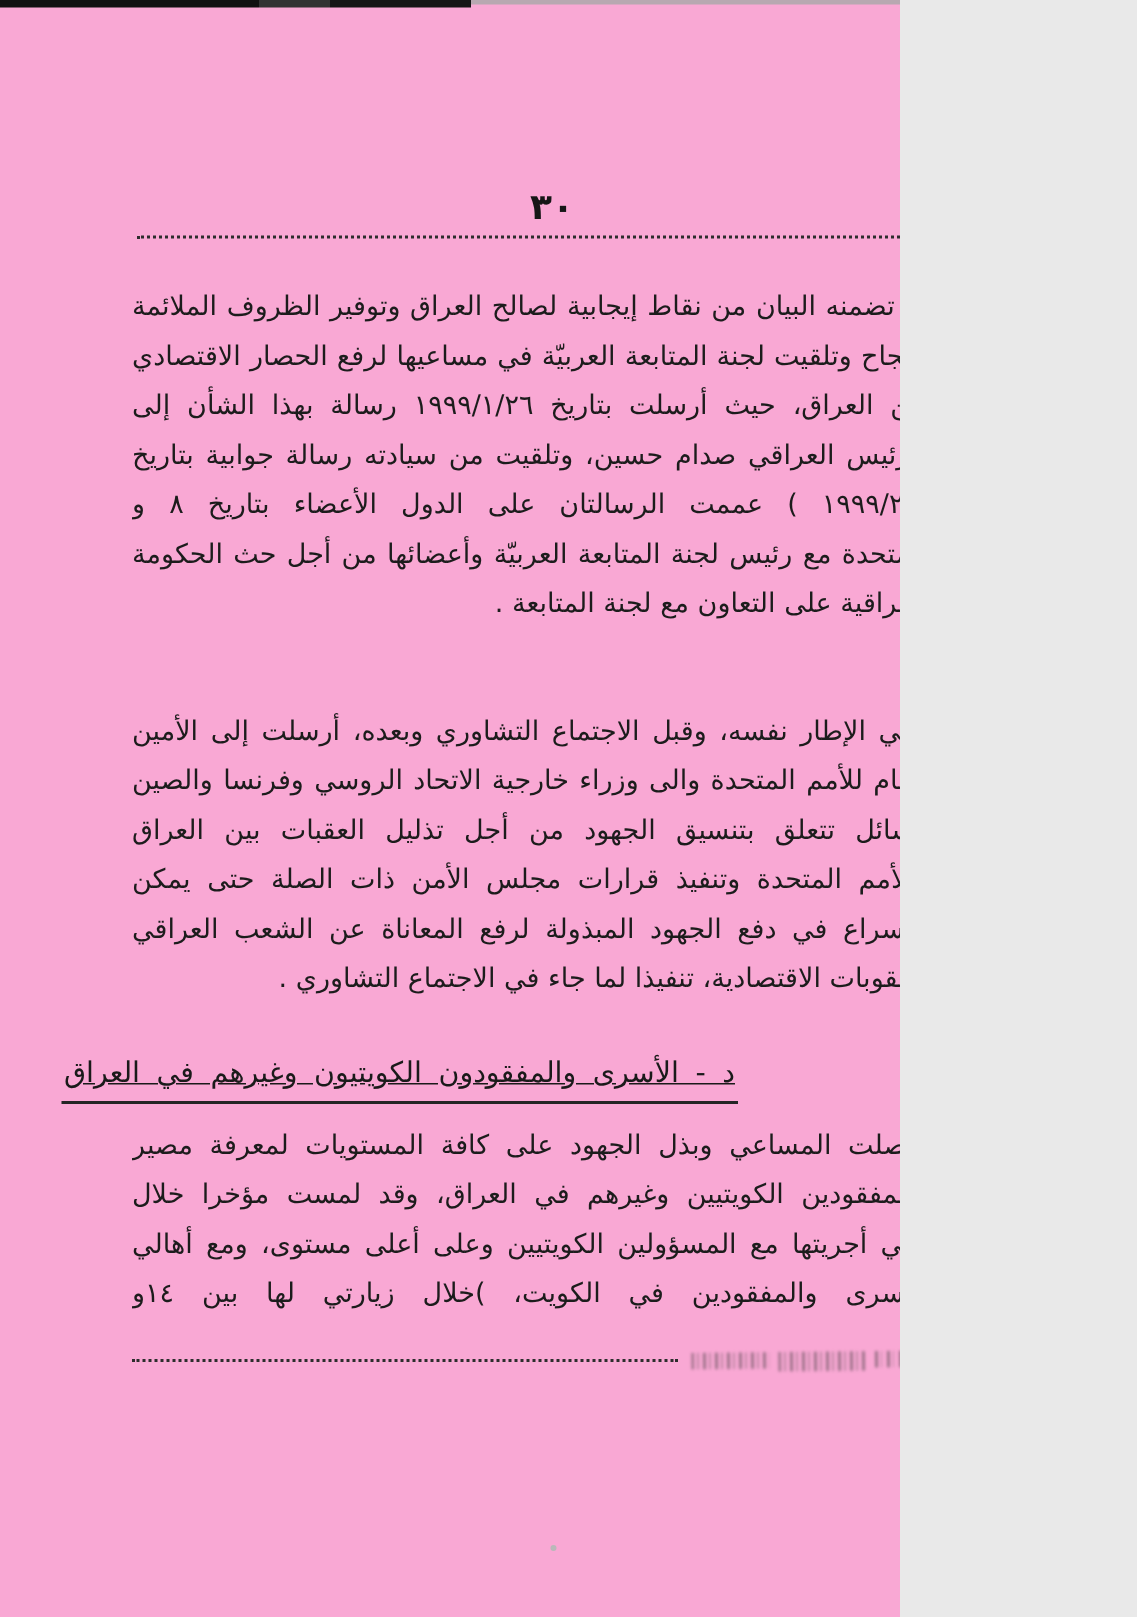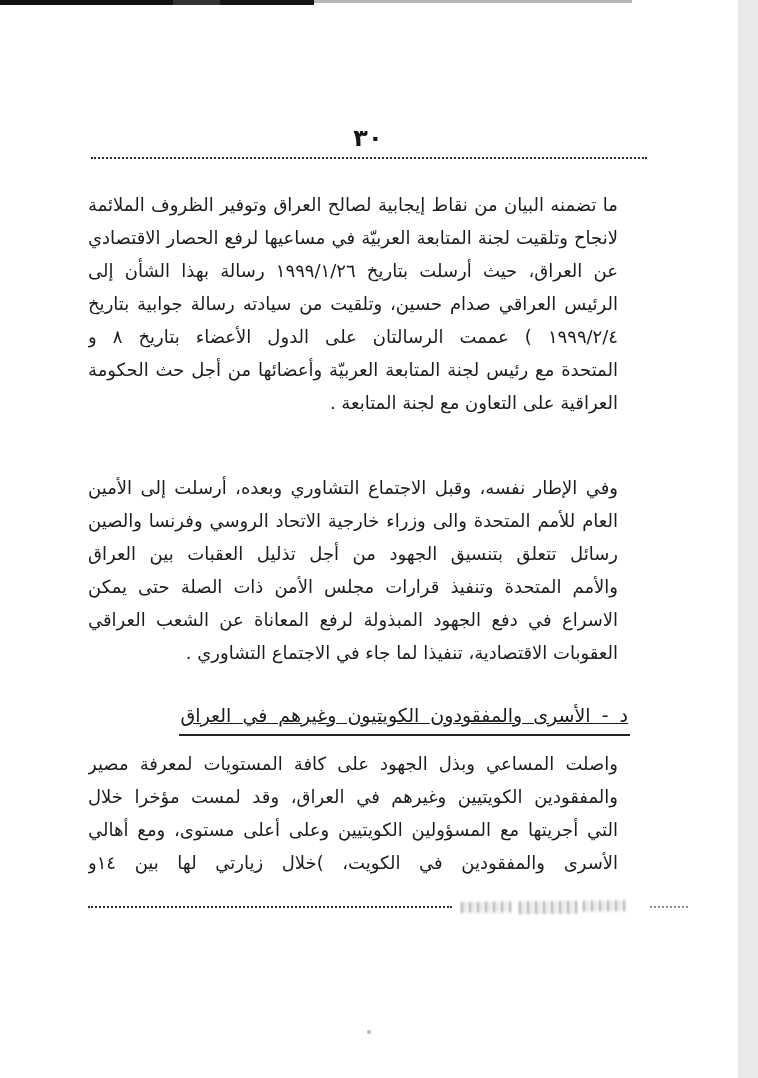--- a/index.html
+++ b/index.html
@@ -2,22 +2,22 @@
 <html lang="ar"><head>
 <meta charset="utf-8">
 <style>
   html,body{margin:0;padding:0;}
   body{
     width:758px;height:1078px;
     background:#e9e9e9;
     font-family:"DejaVu Sans", sans-serif;
   }
   .page{
-    position:relative;width:738px;height:1078px;
-    background:#ffffff;overflow:hidden;color:#1c1c1c;
+    position:relative;width:600px;height:1078px;
+    background:#f9a8d4;overflow:hidden;color:#1c1c1c;
   }
   
   .artifact-black{
     position:absolute;top:0;left:0;width:314px;height:5px;
     background:linear-gradient(90deg,#111 0 55%,#333 55% 70%,#151515 70% 100%);
   }
   .artifact-gray{
     position:absolute;top:0;left:314px;width:318px;height:3px;
     background:#a8a8a8;opacity:.8;
   }

